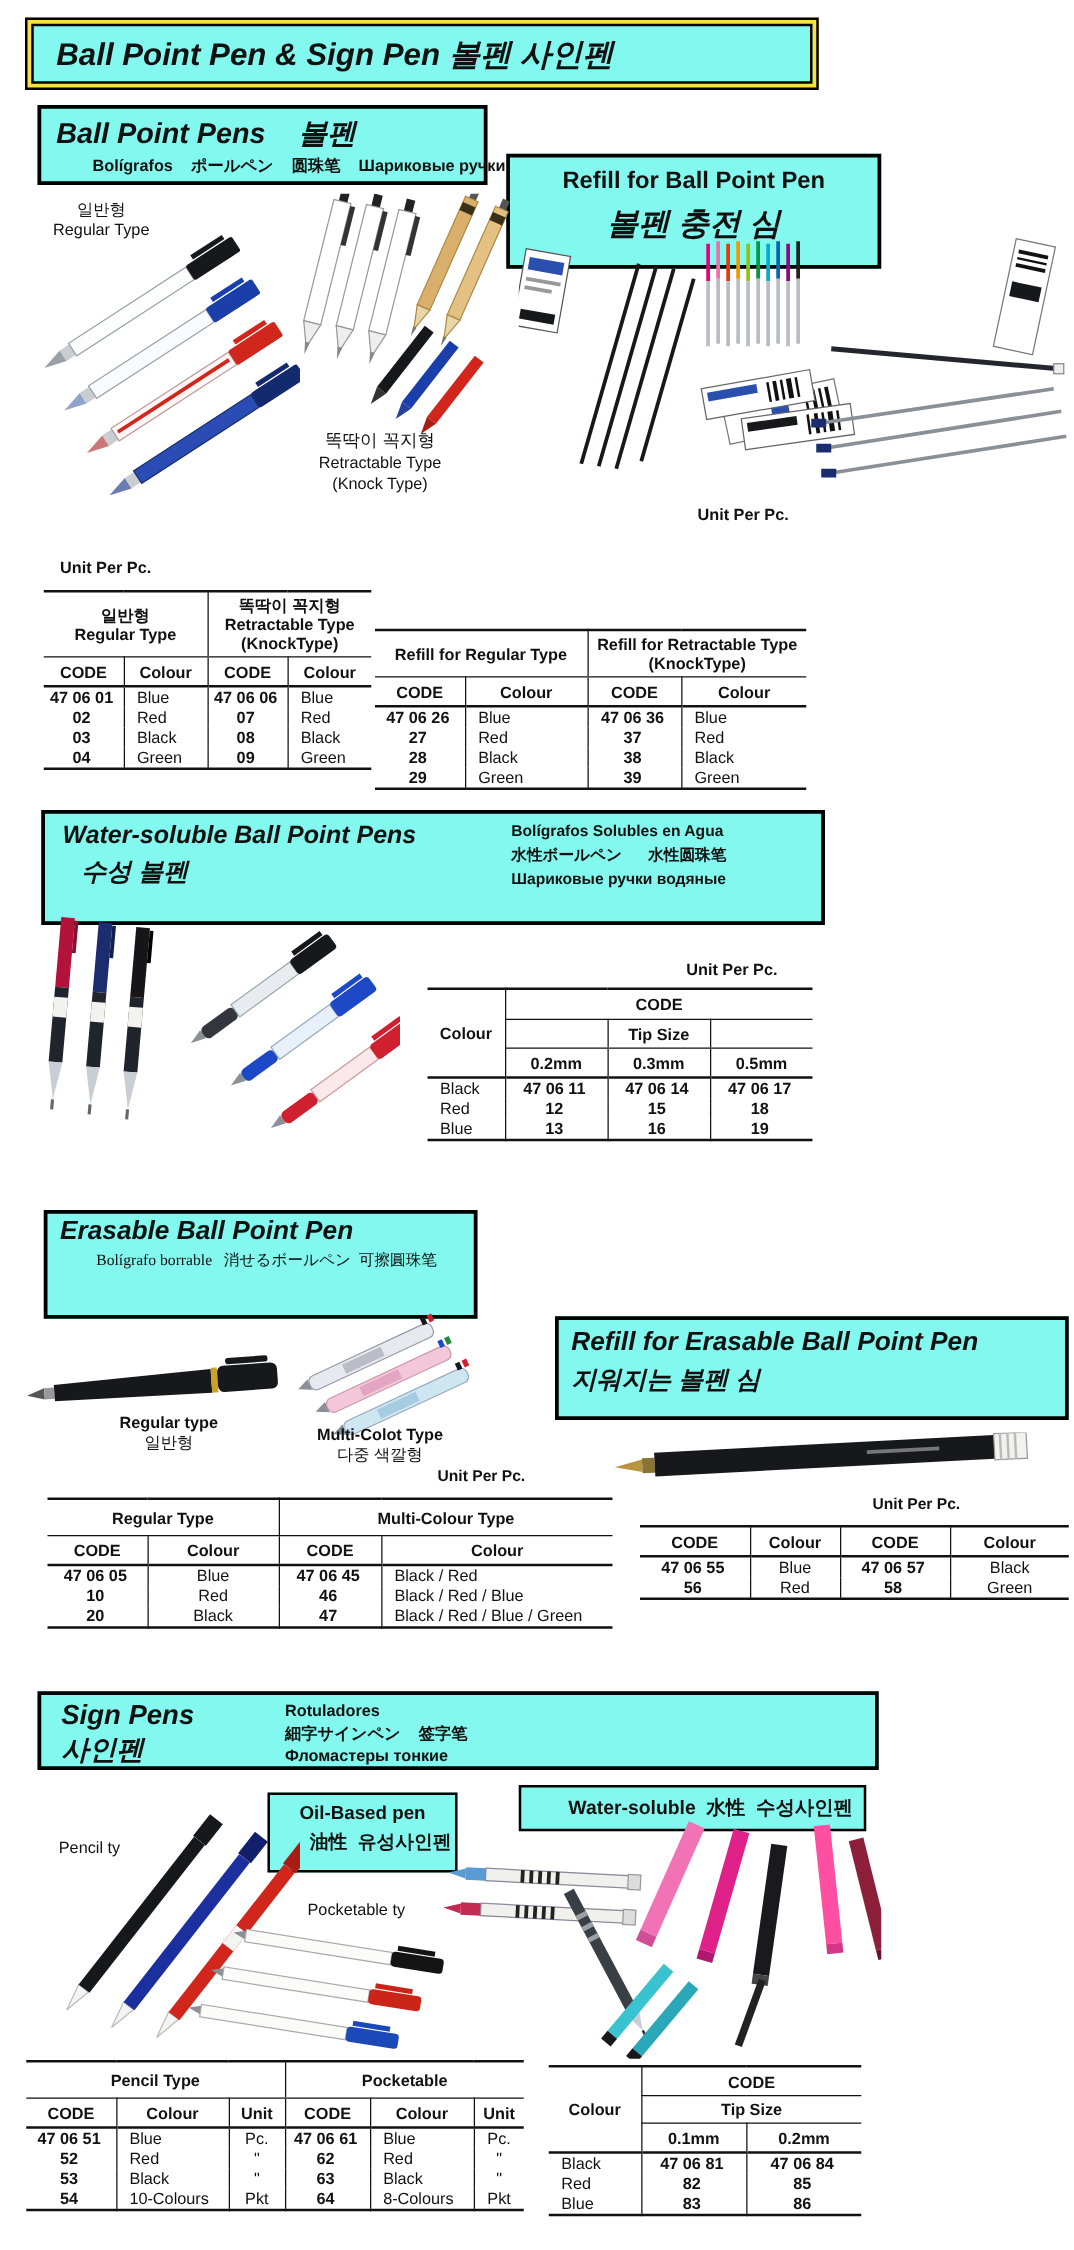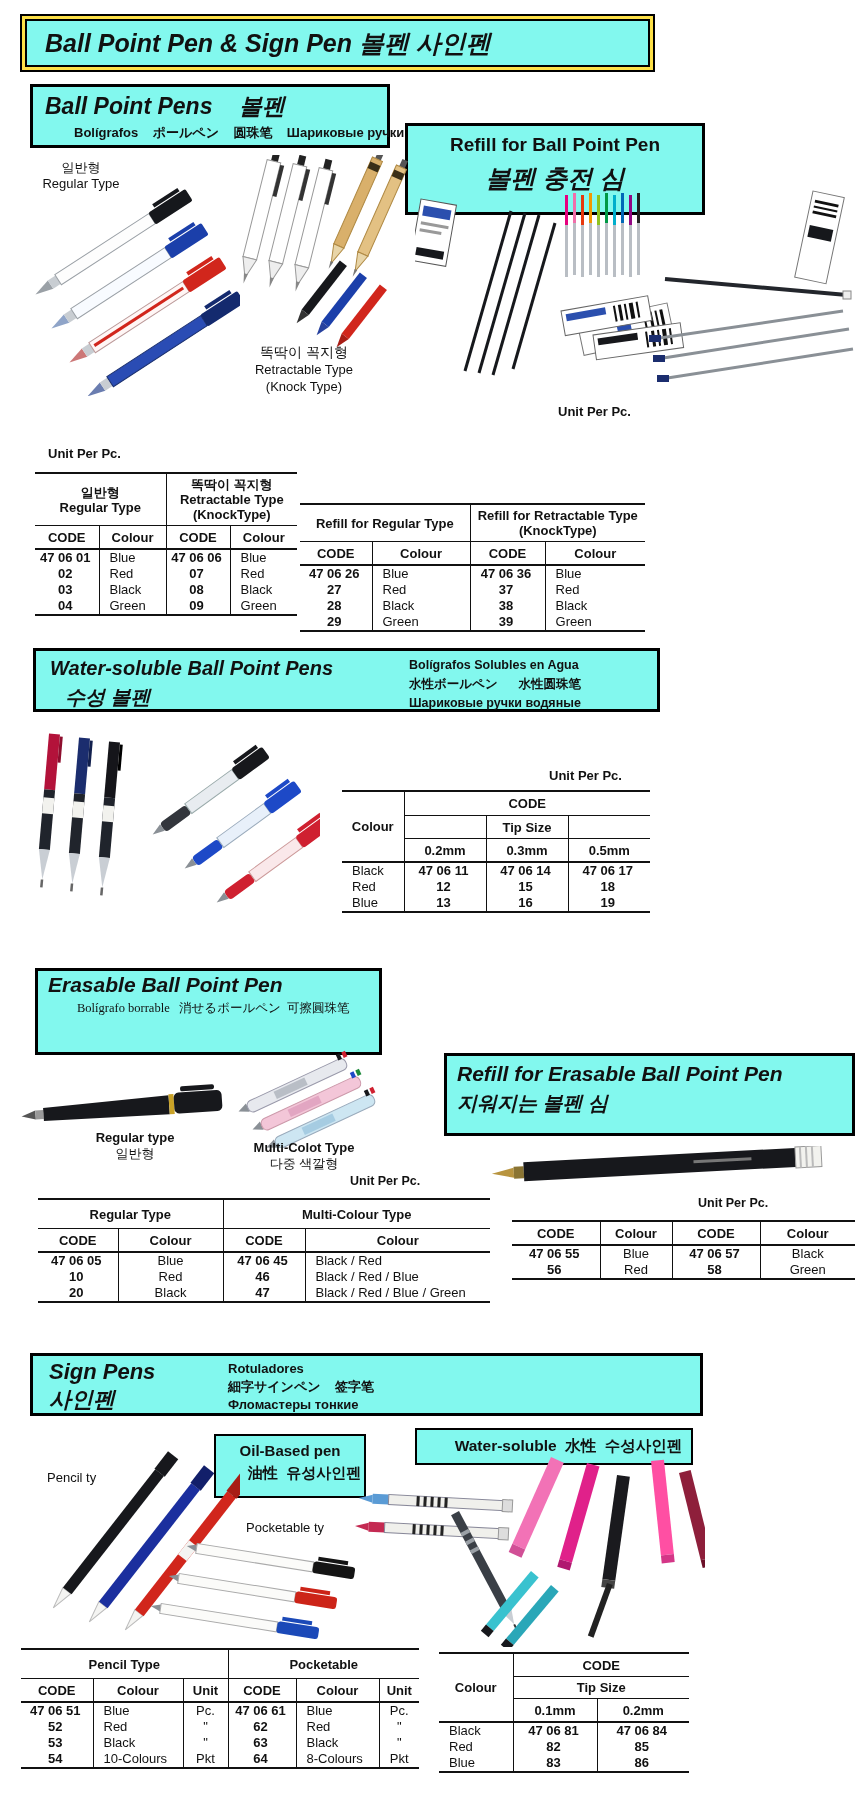--- a/index.html
+++ b/index.html
@@ -321,21 +321,21 @@
       </tr>
   <tr class="drow">
         <td class="code nl">29</td>
         <td class="col">Green</td>
         <td class="code">39</td>
         <td class="col">Green</td>
       </tr>
 </tbody>
   </table>
 
-<div class="abs cyan" style="left:33px;top:648px;width:627px;height:64px;display:flex;">
+<div class="abs cyan" style="left:33px;top:648px;width:627px;height:92px;display:flex;">
   <div style="padding:6px 0 0 14px;width:330px;">
     <div class="bi" style="font-size:20px;">Water-soluble Ball Point Pens</div>
     <div class="bi" style="font-size:20px;margin-top:4px;margin-left:15px;">수성 볼펜</div>
   </div>
   <div style="padding-top:5px;font-size:12.5px;font-weight:bold;line-height:19px;">
     <div class="pre">Bolígrafos Solubles en Agua</div>
     <div class="pre">水性ボールペン      水性圆珠笔</div>
     <div class="pre">Шариковые ручки водяные</div>
   </div>
 </div>

